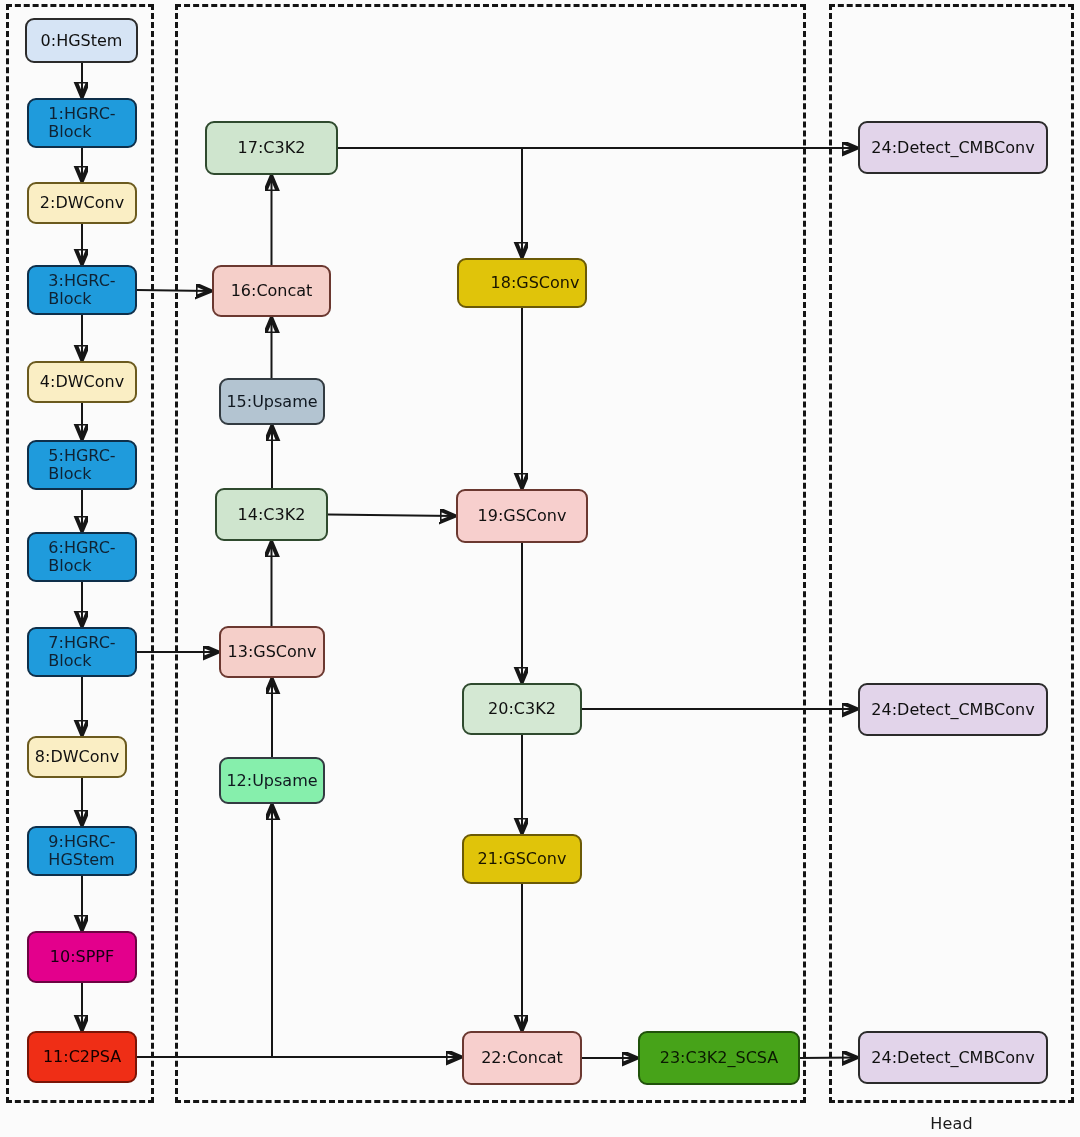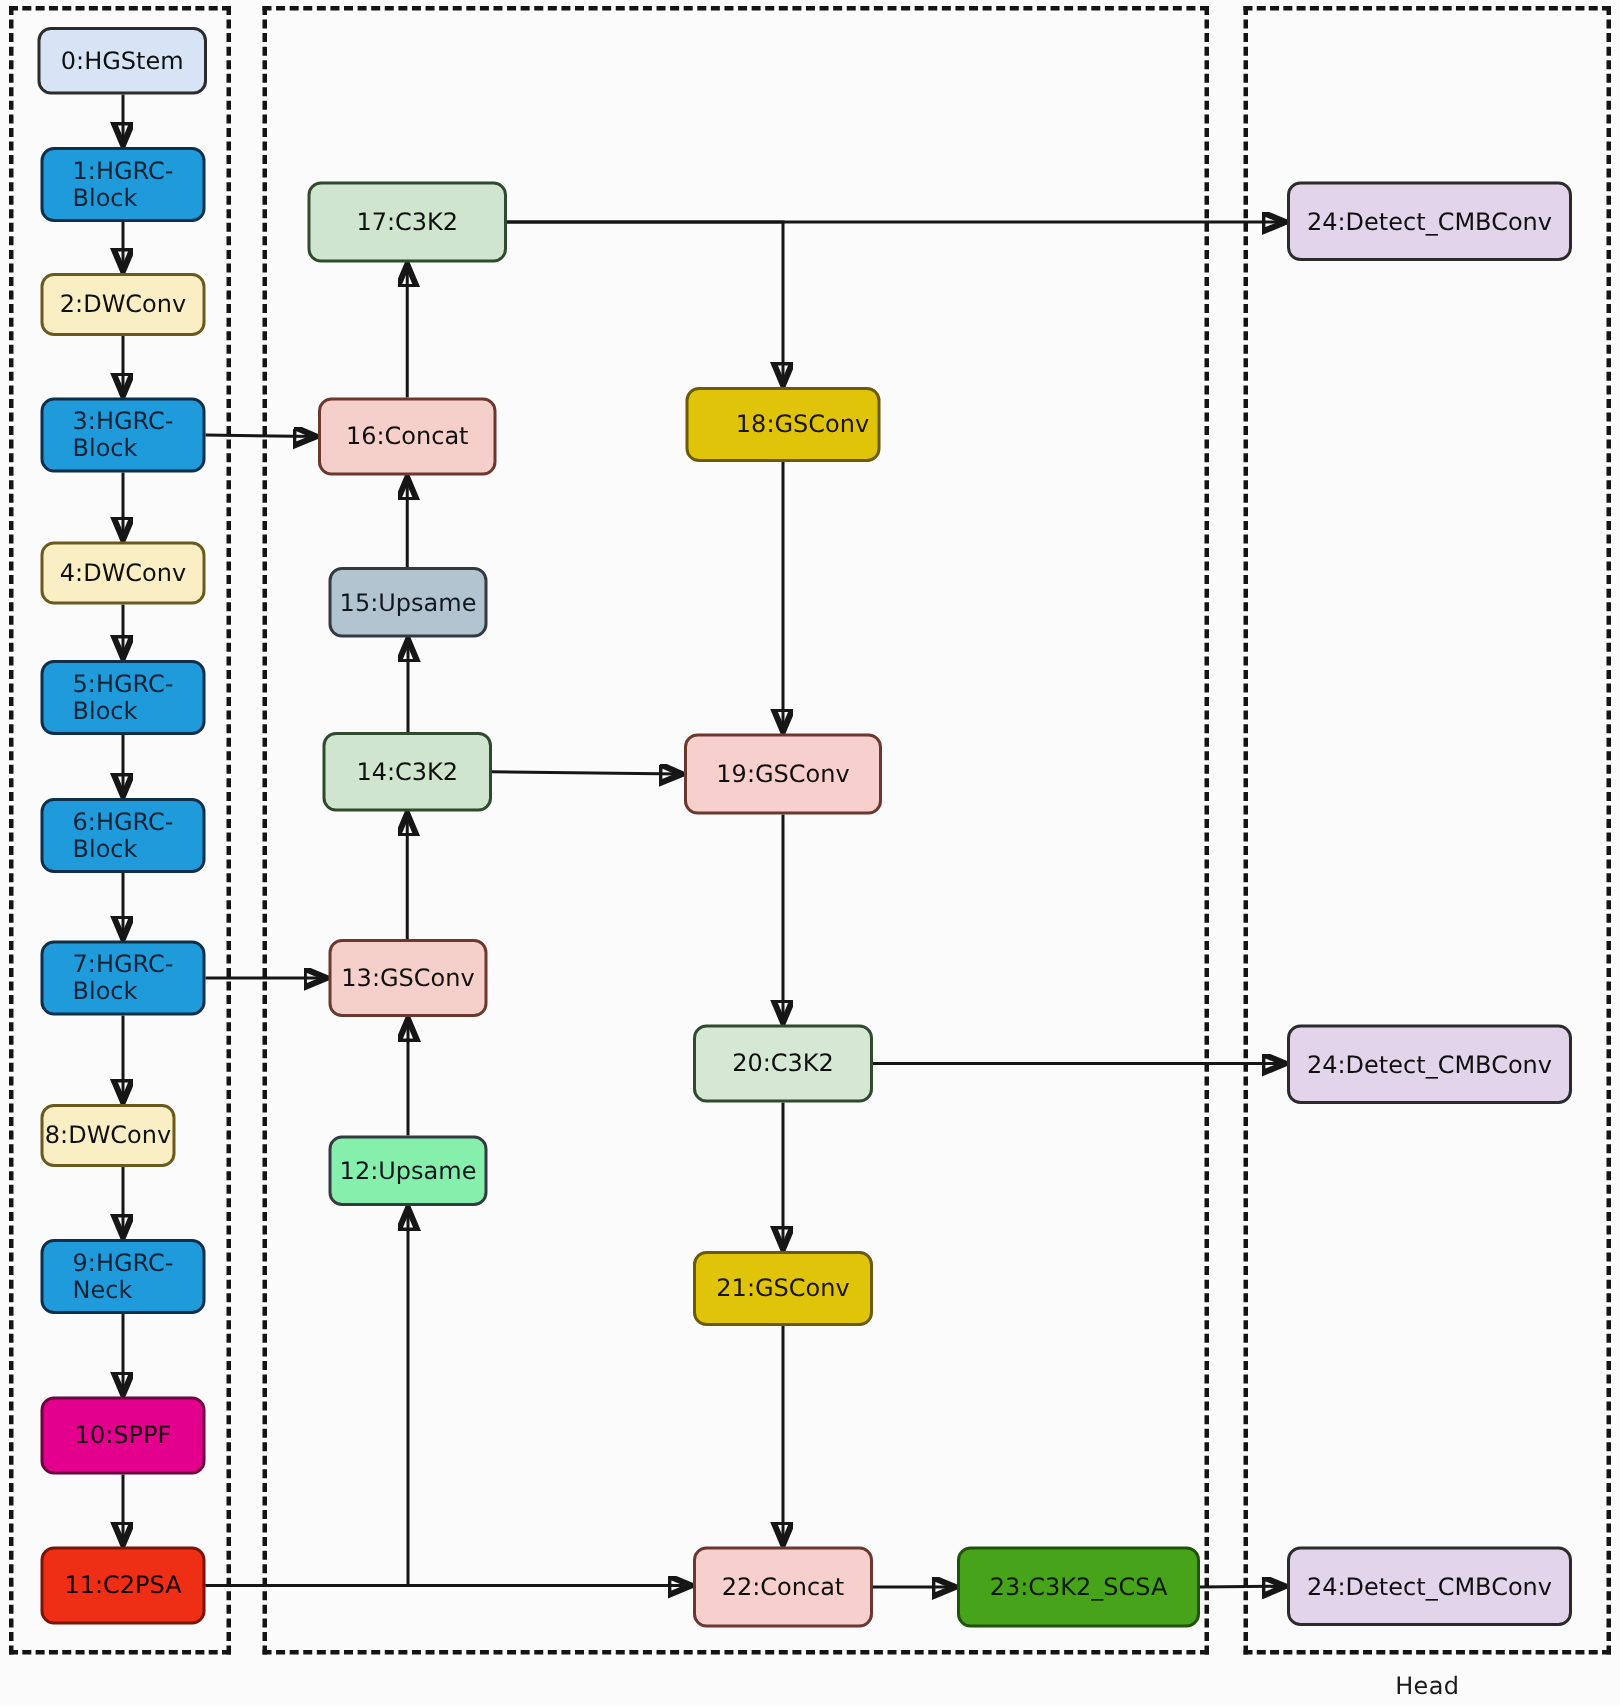--- a/index.html
+++ b/index.html
@@ -122,23 +122,23 @@
       <div class="node" style="left: 27px; top: 182px; width: 110px; height: 42px; background: rgb(250, 238, 196); border-color: rgb(107, 90, 30); color: rgb(16, 16, 16);">2:DWConv</div>
       <div class="node" style="left: 27px; top: 265px; width: 110px; height: 50px; background: rgb(31, 155, 220); border-color: rgb(14, 47, 74); color: rgb(15, 34, 51);">3:HGRC-
 Block</div>
       <div class="node" style="left: 27px; top: 361px; width: 110px; height: 42px; background: rgb(250, 238, 196); border-color: rgb(107, 90, 30); color: rgb(16, 16, 16);">4:DWConv</div>
       <div class="node" style="left: 27px; top: 440px; width: 110px; height: 50px; background: rgb(31, 155, 220); border-color: rgb(14, 47, 74); color: rgb(15, 34, 51);">5:HGRC-
 Block</div>
       <div class="node" style="left: 27px; top: 532px; width: 110px; height: 50px; background: rgb(31, 155, 220); border-color: rgb(14, 47, 74); color: rgb(15, 34, 51);">6:HGRC-
 Block</div>
       <div class="node" style="left: 27px; top: 627px; width: 110px; height: 50px; background: rgb(31, 155, 220); border-color: rgb(14, 47, 74); color: rgb(15, 34, 51);">7:HGRC-
 Block</div>
-      <div class="node" style="left: 27px; top: 736px; width: 90px; height: 42px; background: rgb(250, 238, 196); border-color: rgb(107, 90, 30); color: rgb(16, 16, 16);">8:DWConv</div>
+      <div class="node" style="left: 27px; top: 736px; width: 100px; height: 42px; background: rgb(250, 238, 196); border-color: rgb(107, 90, 30); color: rgb(16, 16, 16);">8:DWConv</div>
       <div class="node" style="left: 27px; top: 826px; width: 110px; height: 50px; background: rgb(31, 155, 220); border-color: rgb(14, 47, 74); color: rgb(15, 34, 51);">9:HGRC-
-Neck</div>
+HGStem</div>
       <div class="node" style="left: 27px; top: 931px; width: 110px; height: 52px; background: rgb(227, 0, 140); border-color: rgb(109, 3, 66); color: rgb(20, 0, 16);">10:SPPF</div>
       <div class="node" style="left: 27px; top: 1031px; width: 110px; height: 52px; background: rgb(239, 46, 22); border-color: rgb(123, 20, 6); color: rgb(20, 0, 0);">11:C2PSA</div>
       <div class="node" style="left: 219px; top: 757px; width: 106px; height: 47px; background: #86efac; border-color: rgb(51, 59, 65); color: rgb(16, 24, 32);">12:Upsame</div>
       <div class="node" style="left: 219px; top: 626px; width: 106px; height: 52px; background: rgb(245, 207, 201); border-color: rgb(107, 56, 48); color: rgb(16, 16, 16);">13:GSConv</div>
       <div class="node" style="left: 215px; top: 488px; width: 113px; height: 53px; background: rgb(207, 229, 206); border-color: rgb(47, 74, 46); color: rgb(16, 16, 16);">14:C3K2</div>
       <div class="node" style="left: 219px; top: 378px; width: 106px; height: 47px; background: rgb(179, 196, 209); border-color: rgb(51, 59, 65); color: rgb(16, 24, 32);">15:Upsame</div>
       <div class="node" style="left: 212px; top: 265px; width: 119px; height: 52px; background: rgb(245, 207, 201); border-color: rgb(107, 56, 48); color: rgb(16, 16, 16);">16:Concat</div>
       <div class="node" style="left: 205px; top: 121px; width: 133px; height: 54px; background: rgb(207, 229, 206); border-color: rgb(47, 74, 46); color: rgb(16, 16, 16);">17:C3K2</div>
       <div class="node" style="left: 457px; top: 258px; width: 130px; height: 50px; background: rgb(224, 196, 10); border-color: rgb(107, 90, 6); color: rgb(26, 21, 0); padding-left: 30px;">18:GSConv</div>
       <div class="node" style="left: 456px; top: 489px; width: 132px; height: 54px; background: rgb(247, 207, 205); border-color: rgb(107, 56, 48); color: rgb(16, 16, 16);">19:GSConv</div>

